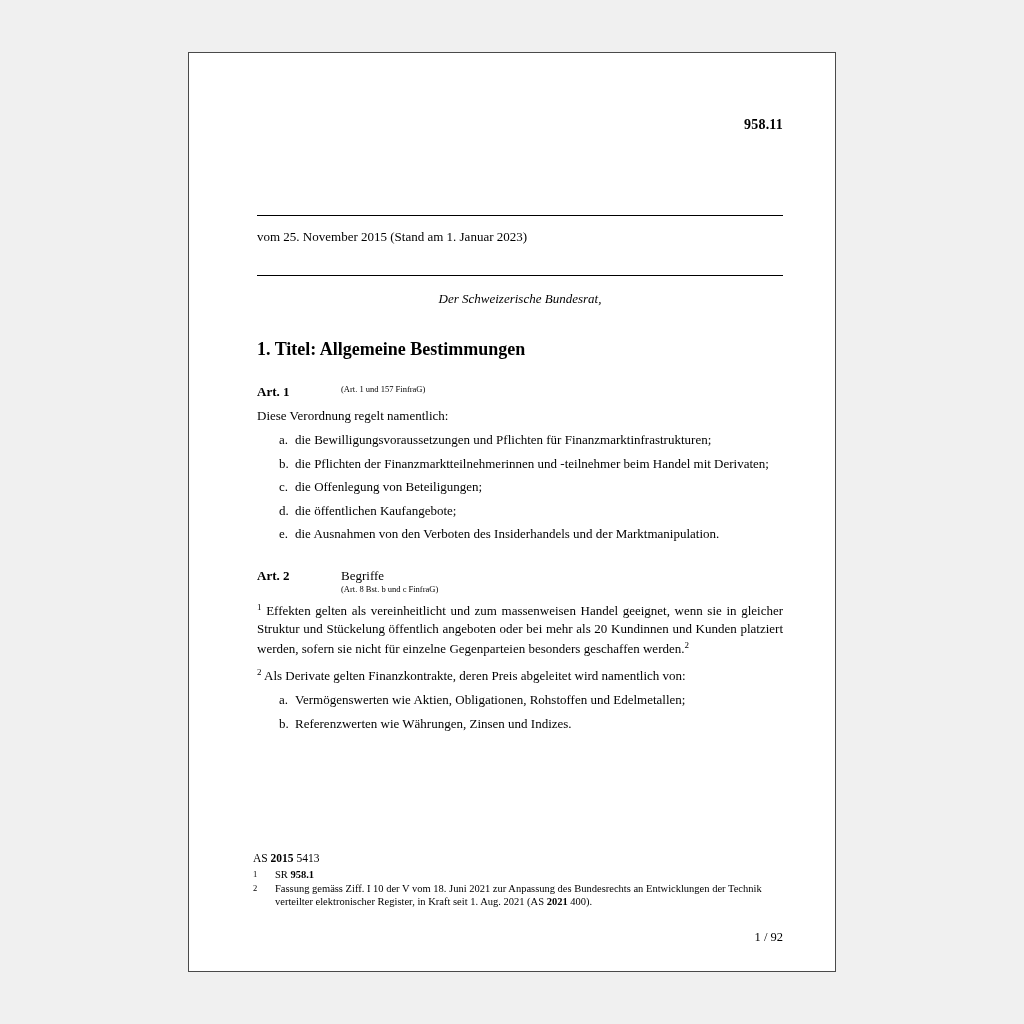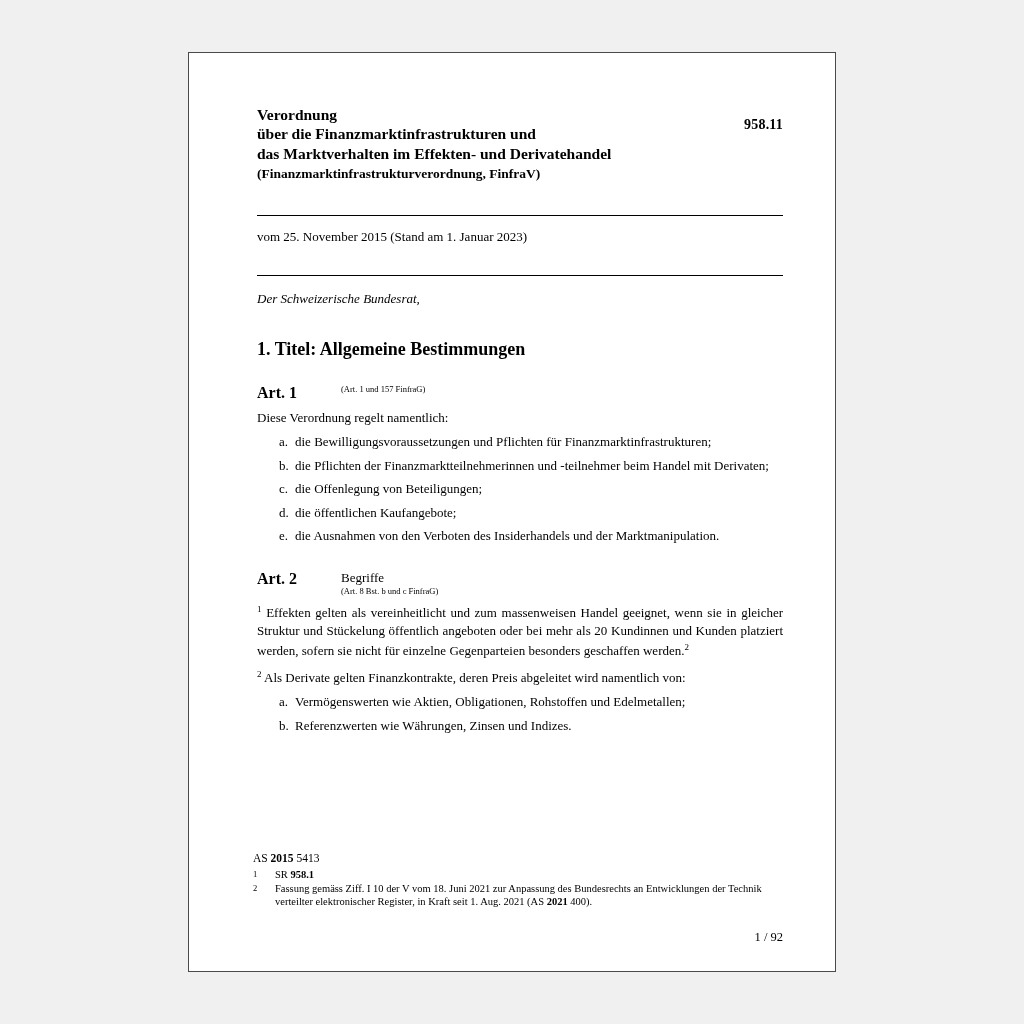--- a/index.html
+++ b/index.html
@@ -63,38 +63,38 @@
   }
   .date-line {
     font-size: 13px;
     padding: 13px 0 12px 0;
   }
   .intro {
     padding-top: 14px;
     font-size: 13px;
     line-height: 1.45;
   }
-  .intro .ital { font-style: italic; }
+  .intro .ital { font-style: italic; text-align: center; }
   .intro p { margin: 0 0 1px 0; }
   .sup { font-size: 9px; vertical-align: super; }
   .section-title {
     font-weight: bold;
     font-size: 18px;
     margin: 30px 0 0 0;
   }
   .article {
     margin-top: 24px;
   }
   .art-head {
     display: flex;
     align-items: flex-start;
   }
   .art-num {
     font-weight: bold;
-    font-size: 16px;
+    font-size: 13px;
     width: 84px;
     flex: 0 0 84px;
   }
   .art-title-col {
     flex: 1;
   }
   .art-title {
     font-size: 13px;
   }
   .art-ref {
@@ -166,26 +166,20 @@
   b, .bold { font-weight: bold; }
 </style>
 </head>
 <body>
 
 <div class="page-wrap">
   <div class="page">
 
     <div class="doc-header">
       <div class="doc-number">958.11</div>
-      <div class="title-block">
-        <span class="t-line">Verordnung</span>
-        <span class="t-line">über die Finanzmarktinfrastrukturen und</span>
-        <span class="t-line">das Marktverhalten im Effekten- und Derivatehandel</span>
-        <span class="title-sub">(Finanzmarktinfrastrukturverordnung, FinfraV)</span>
-      </div>
     </div>
 
     <hr class="rule">
     <div class="date-line">vom 25. November 2015 (Stand am 1. Januar 2023)</div>
     <hr class="rule">
 
     <div class="intro">
       <p class="ital">Der Schweizerische Bundesrat,</p>
     </div>
 

